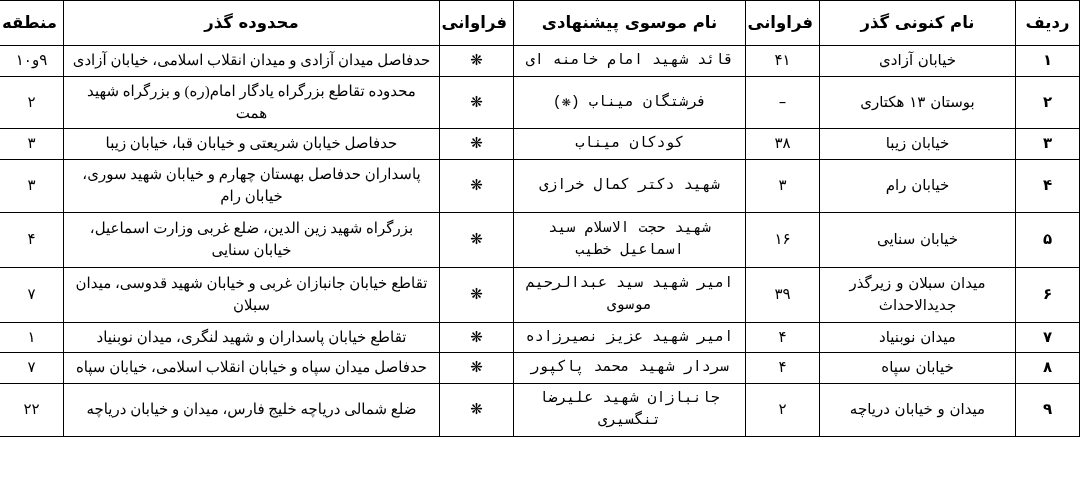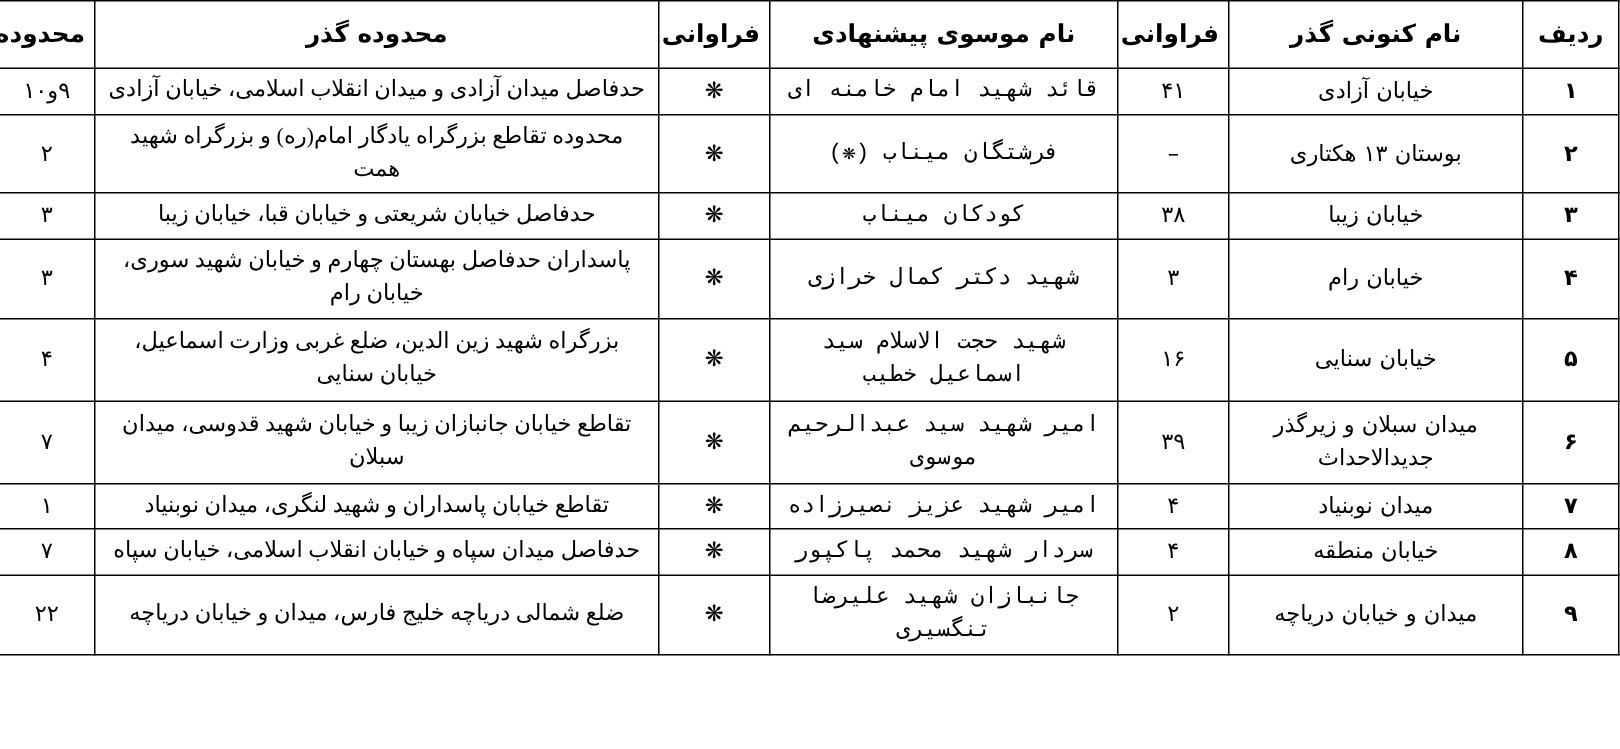--- a/index.html
+++ b/index.html
@@ -92,21 +92,21 @@
       <col class="c-mantagheh">
     </colgroup>
     <thead>
       <tr>
         <th>ردیف</th>
         <th>نام کنونی گذر</th>
         <th>فراوانی</th>
         <th>نام موسوی پیشنهادی</th>
         <th>فراوانی</th>
         <th>محدوده گذر</th>
-        <th>محدوده</th>
+        <th>منطقه</th>
       </tr>
     </thead>
     <tbody>
       <tr>
         <td class="radif">۱</td>
         <td class="current">خیابان آزادی</td>
         <td class="freq">۴۱</td>
         <td class="newname">قائد شهید امام خامنه ای</td>
         <td class="star">❋</td>
         <td class="range">حدفاصل میدان آزادی و میدان انقلاب اسلامی، خیابان آزادی</td>
@@ -147,35 +147,35 @@
         <td class="star">❋</td>
         <td class="range">بزرگراه شهید زین الدین، ضلع غربی وزارت اسماعیل، خیابان سنایی</td>
         <td class="mantagheh">۴</td>
       </tr>
       <tr class="row-tall">
         <td class="radif">۶</td>
         <td class="current">میدان سبلان و زیرگذر جدیدالاحداث</td>
         <td class="freq">۳۹</td>
         <td class="newname">امیر شهید سید عبدالرحیم موسوی</td>
         <td class="star">❋</td>
-        <td class="range">تقاطع خیابان جانبازان زیبا و خیابان شهید قدوسی، میدان سبلان</td>
+        <td class="range">تقاطع خیابان جانبازان غربی و خیابان شهید قدوسی، میدان سبلان</td>
         <td class="mantagheh">۷</td>
       </tr>
       <tr>
         <td class="radif">۷</td>
         <td class="current">میدان نوبنیاد</td>
         <td class="freq">۴</td>
         <td class="newname">امیر شهید عزیز نصیرزاده</td>
         <td class="star">❋</td>
         <td class="range">تقاطع خیابان پاسداران و شهید لنگری، میدان نوبنیاد</td>
         <td class="mantagheh">۱</td>
       </tr>
       <tr>
         <td class="radif">۸</td>
-        <td class="current">خیابان منطقه</td>
+        <td class="current">خیابان سپاه</td>
         <td class="freq">۴</td>
         <td class="newname">سردار شهید محمد پاکپور</td>
         <td class="star">❋</td>
         <td class="range">حدفاصل میدان سپاه و خیابان انقلاب اسلامی، خیابان سپاه</td>
         <td class="mantagheh">۷</td>
       </tr>
       <tr>
         <td class="radif">۹</td>
         <td class="current">میدان و خیابان دریاچه</td>
         <td class="freq">۲</td>

